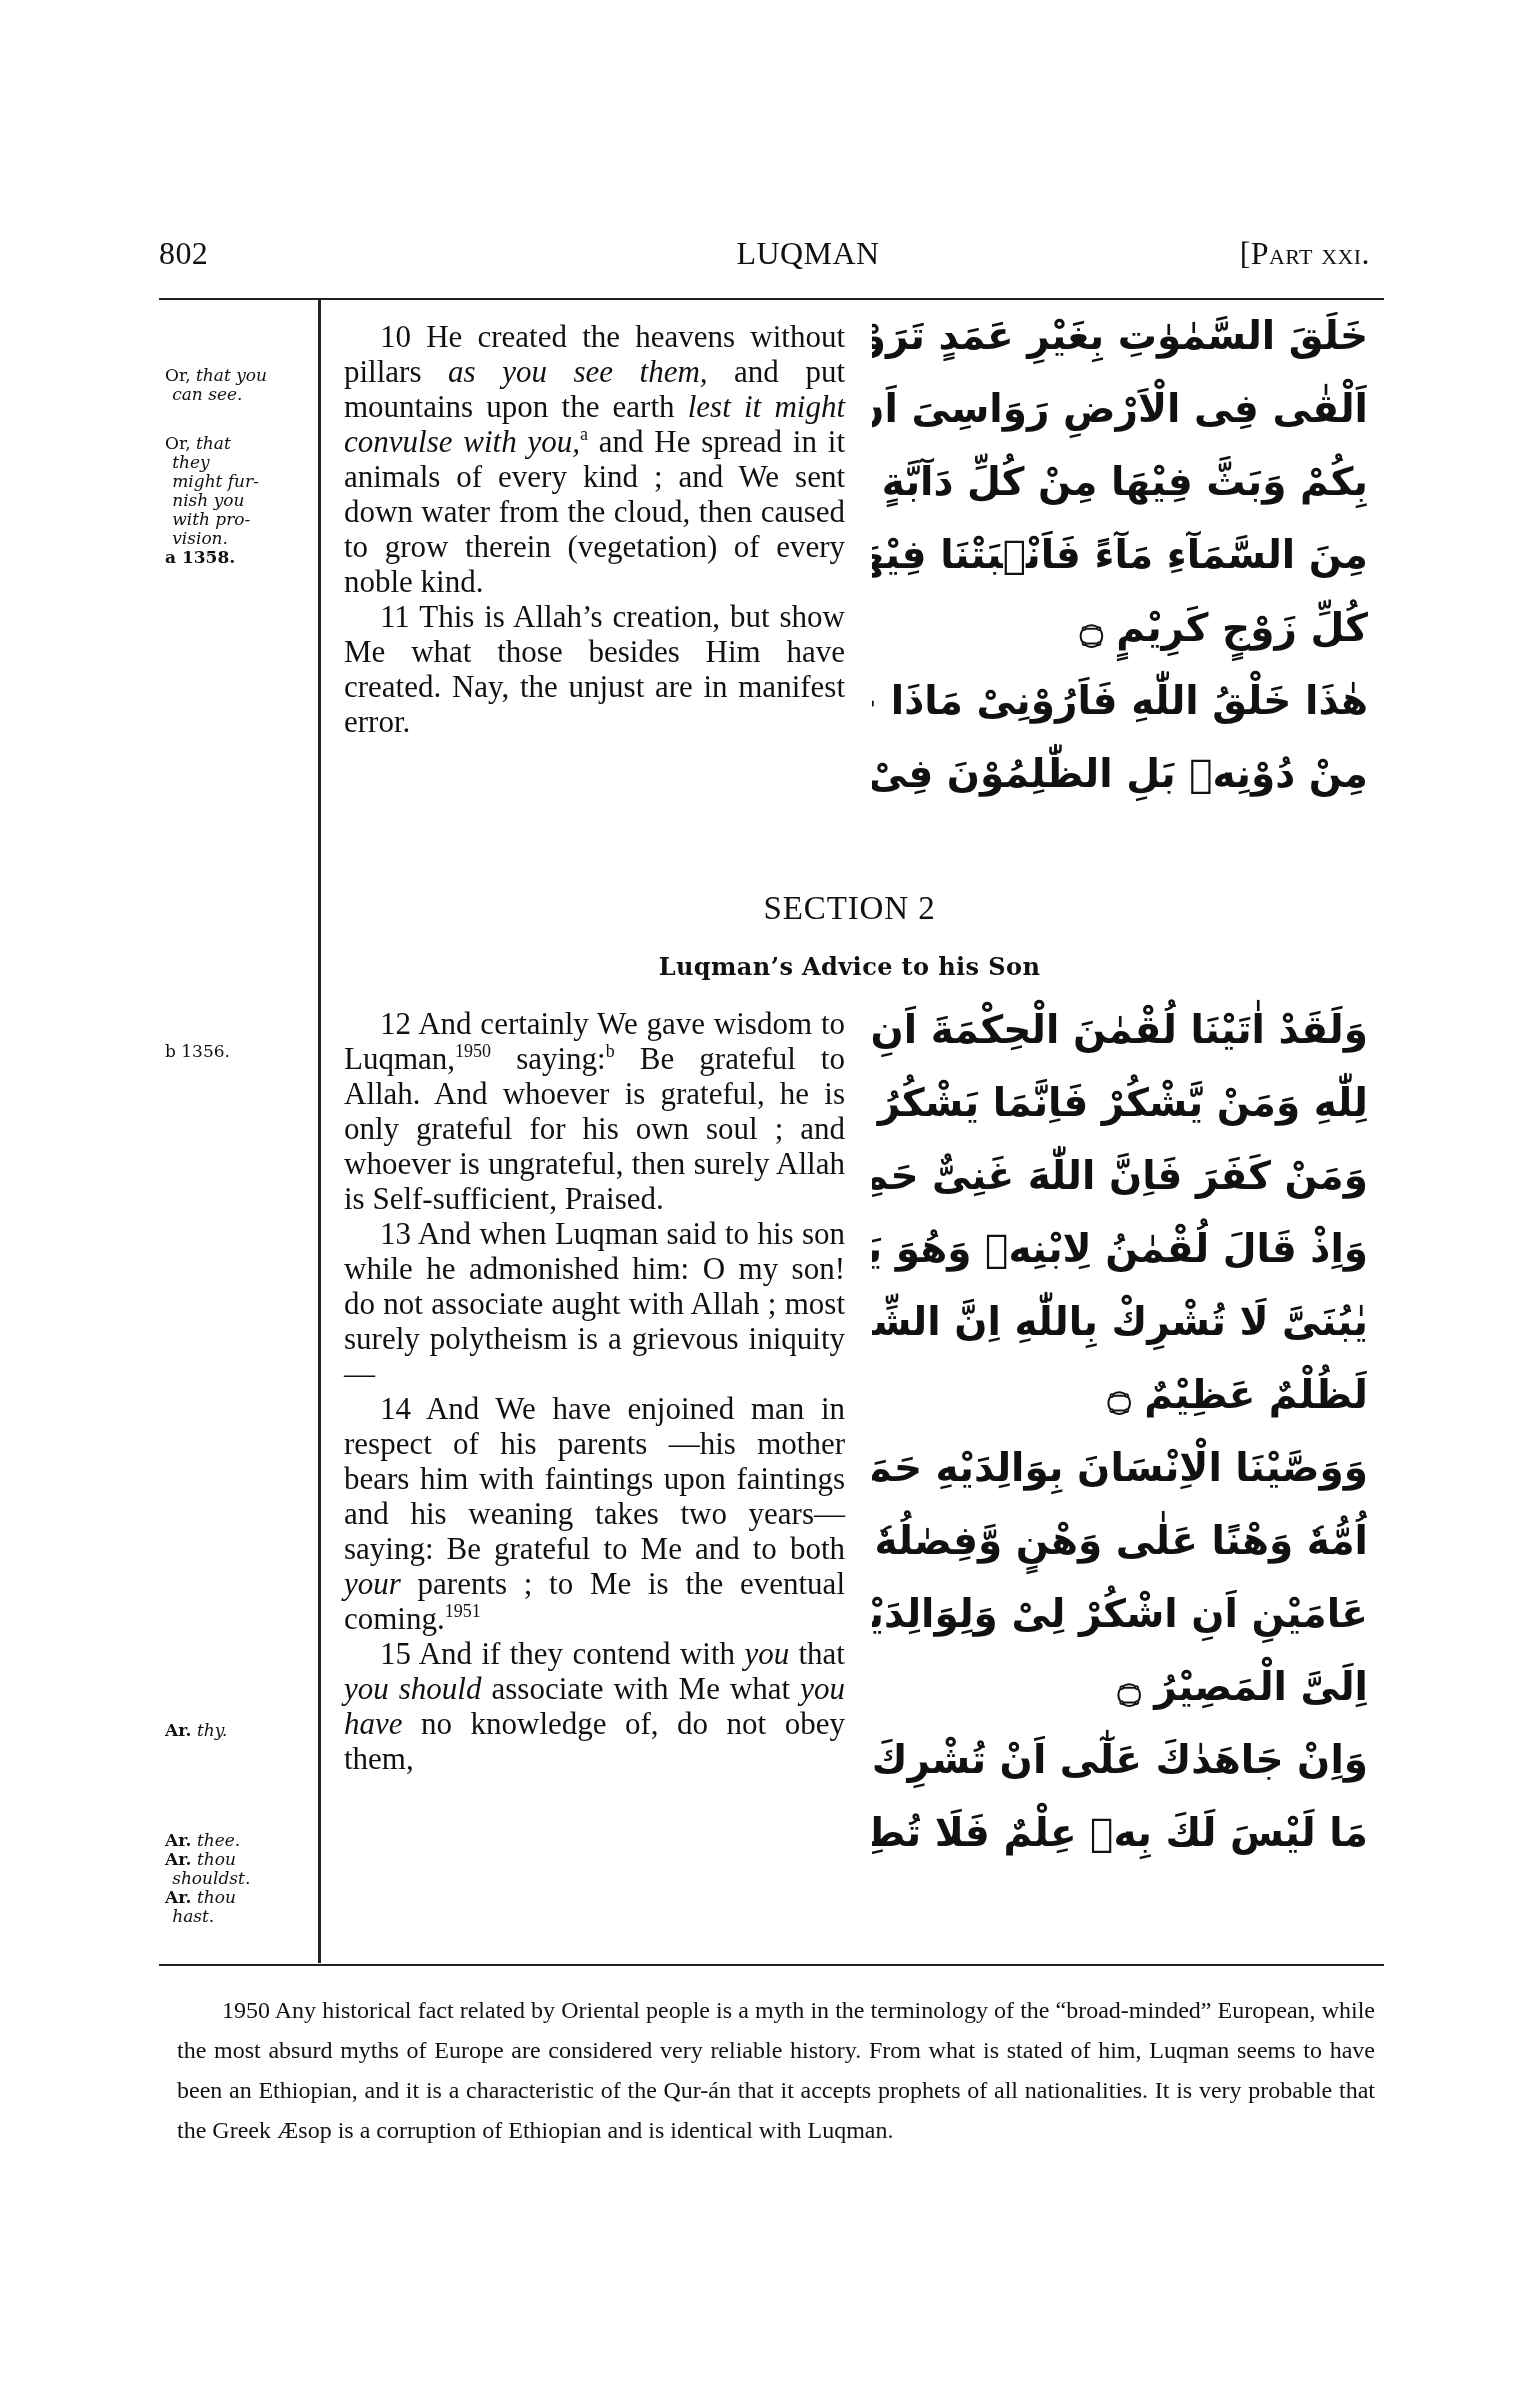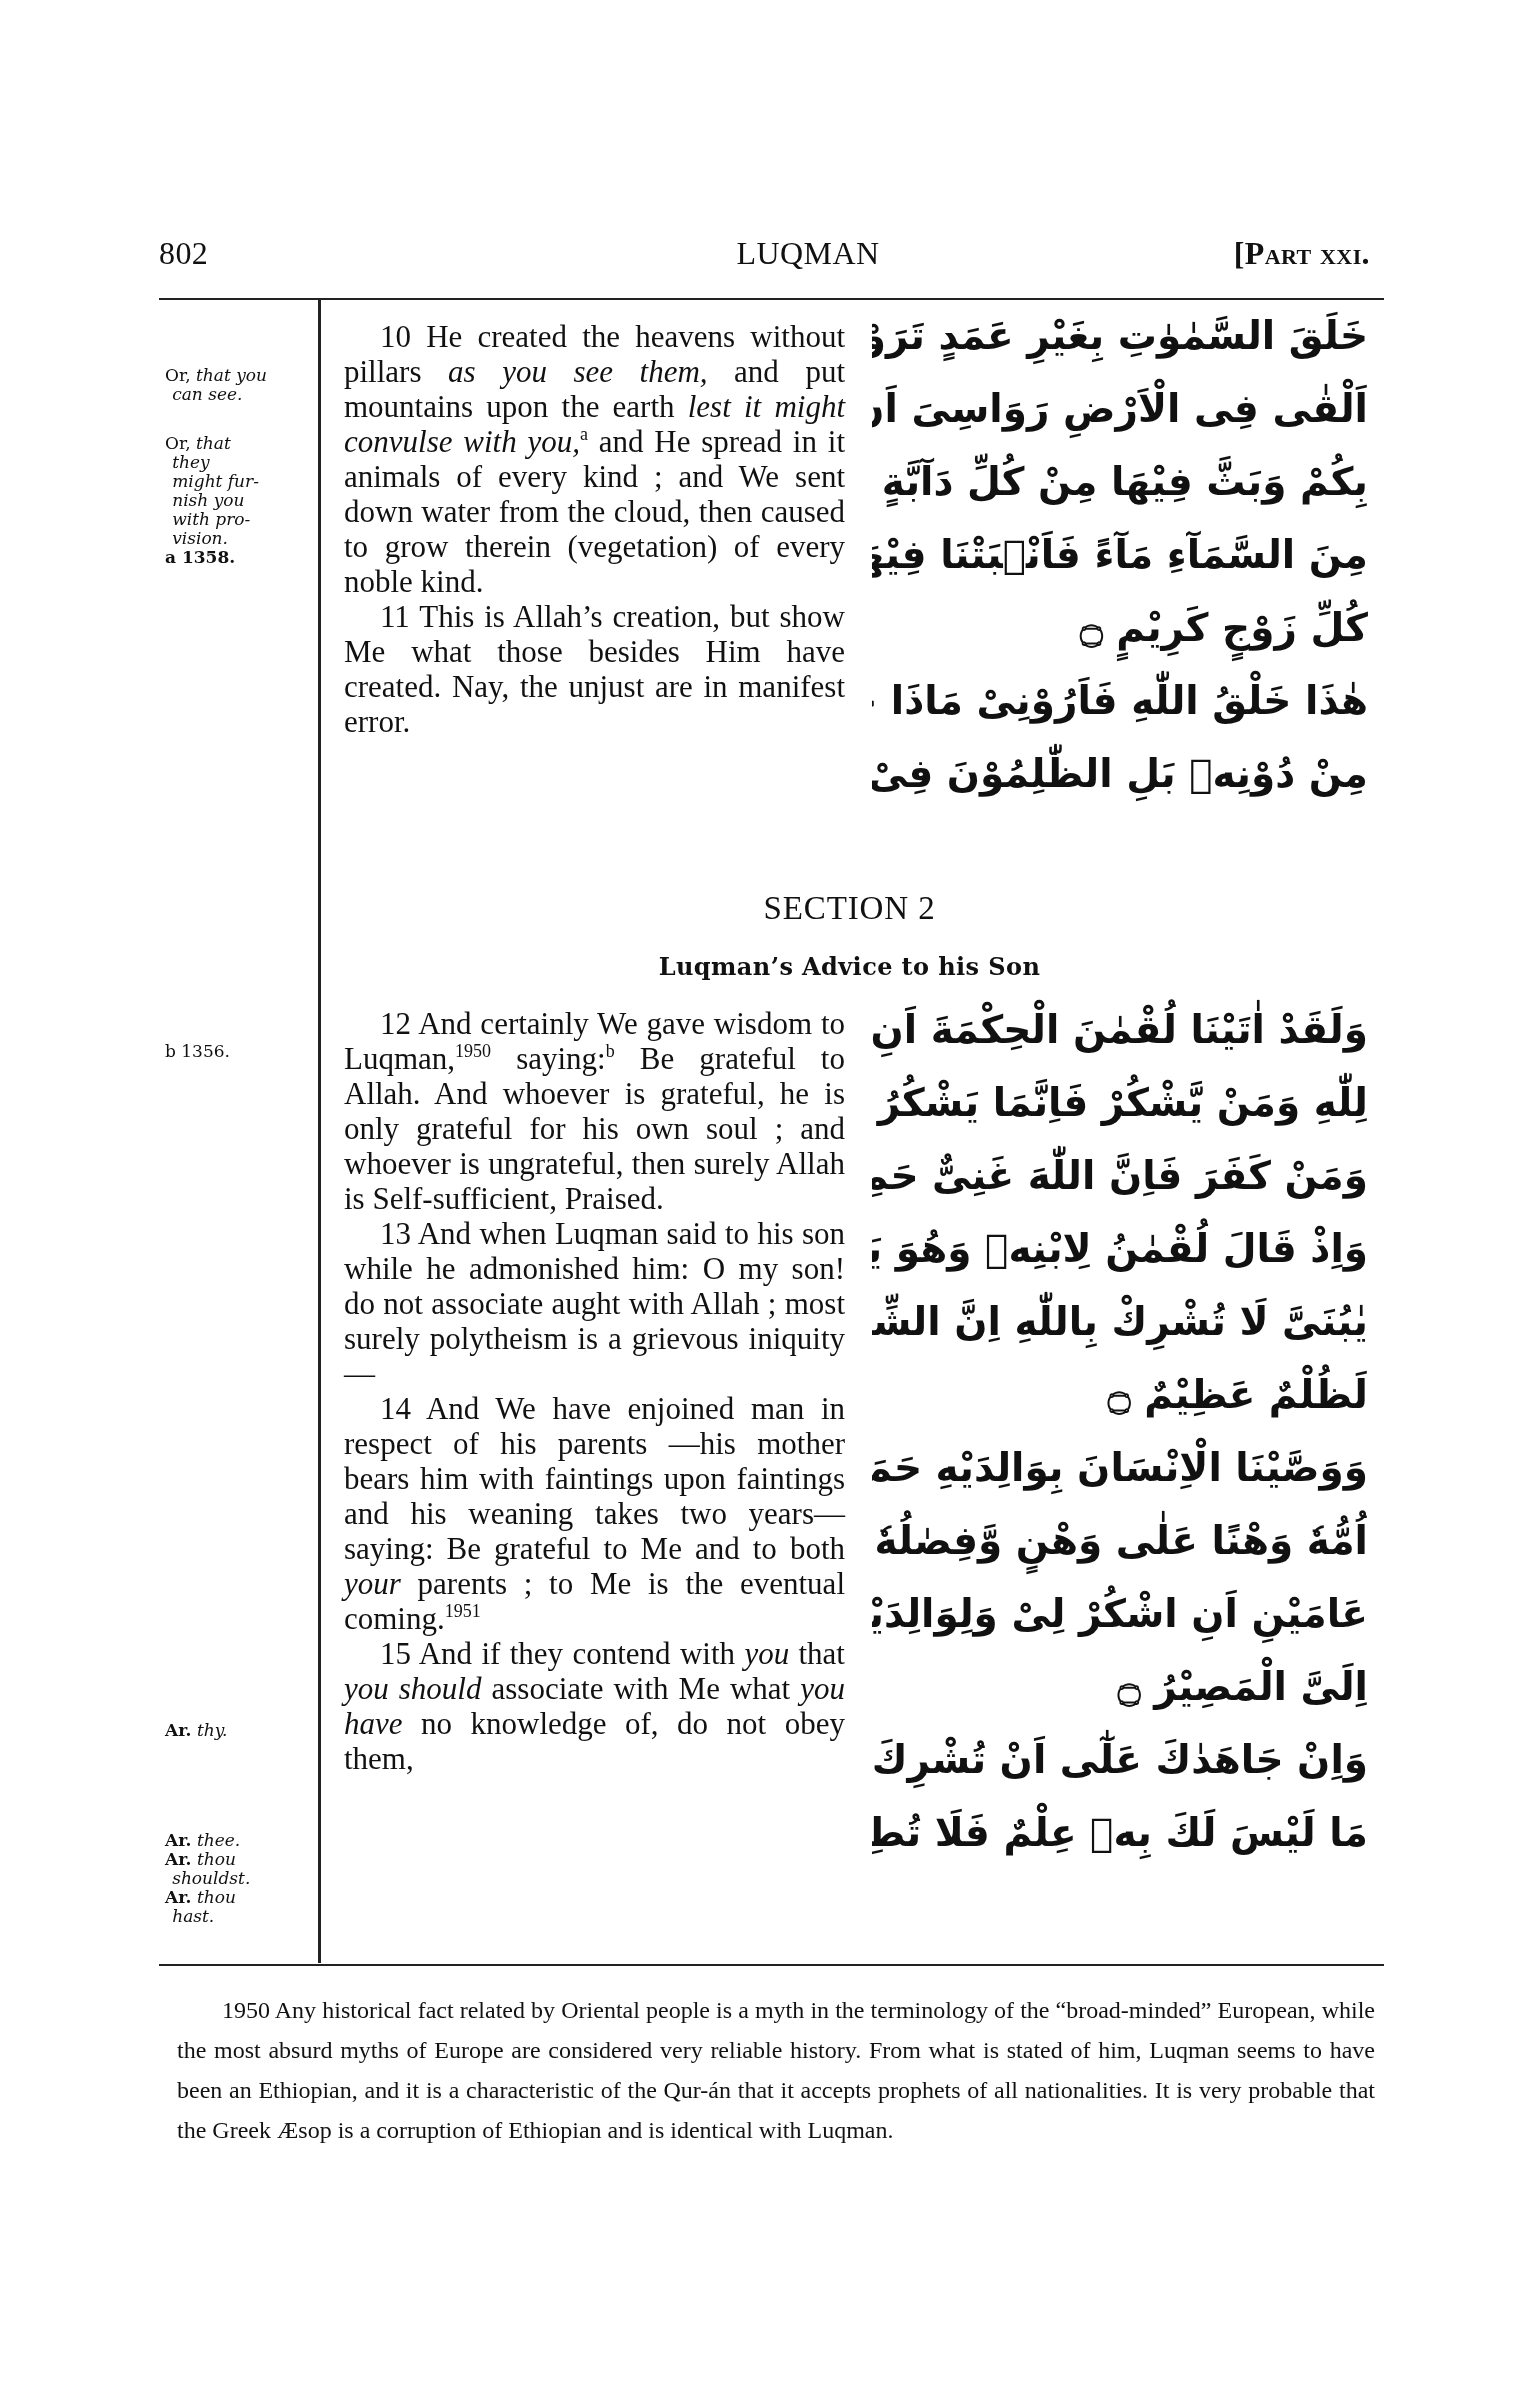--- a/index.html
+++ b/index.html
@@ -1,21 +1,21 @@
 <!DOCTYPE html>
 <html style="font-size:14.3px"><head>
 <meta charset="utf-8">
 <style>
   html, body { margin: 0; padding: 0; background: #ffffff; }
   body { width: 1538px; height: 2401px; position: relative; overflow: hidden; color: #111; font-family: "DejaVu Serif", serif; }
   .page { position: absolute; left: 0; top: 0; width: 1538px; height: 1903px; margin-top: 40px; }
   .hdr { position: absolute; top: 195px; font-family: "Liberation Serif", serif; font-size: 32px; letter-spacing: 0.4px; }
   .hdr-num { left: 159px; }
   .hdr-title { left: 1px; width: 1538px; text-align: center; padding-left: 38px; }
-  .hdr-part { right: 168px; font-variant: small-caps; font-weight: bold; }
+  .hdr-part { right: 168px; font-variant: small-caps; }
   .rule-top { position: absolute; left: 159px; top: 258px; width: 1225px; height: 1.8px; background: #222; }
   .rule-bottom { position: absolute; left: 159px; top: 1924px; width: 1225px; height: 1.8px; background: #222; }
   .vrule { position: absolute; left: 318px; top: 259px; width: 2.7px; height: 1664px; background: #222; }
 
   .margin { position: absolute; left: 165px; width: 148px; font-family: "DejaVu Serif", serif; font-size: 17px; line-height: 19px; }
   .margin .it { font-style: italic; }
   .margin .bold { font-weight: bold; }
   .margin .ind { padding-left: 7.2px; }
 
   .eng { position: absolute; left: 344px; width: 501px; font-family: "Liberation Serif", serif; font-size: 31px; line-height: 35px; text-align: justify; }

